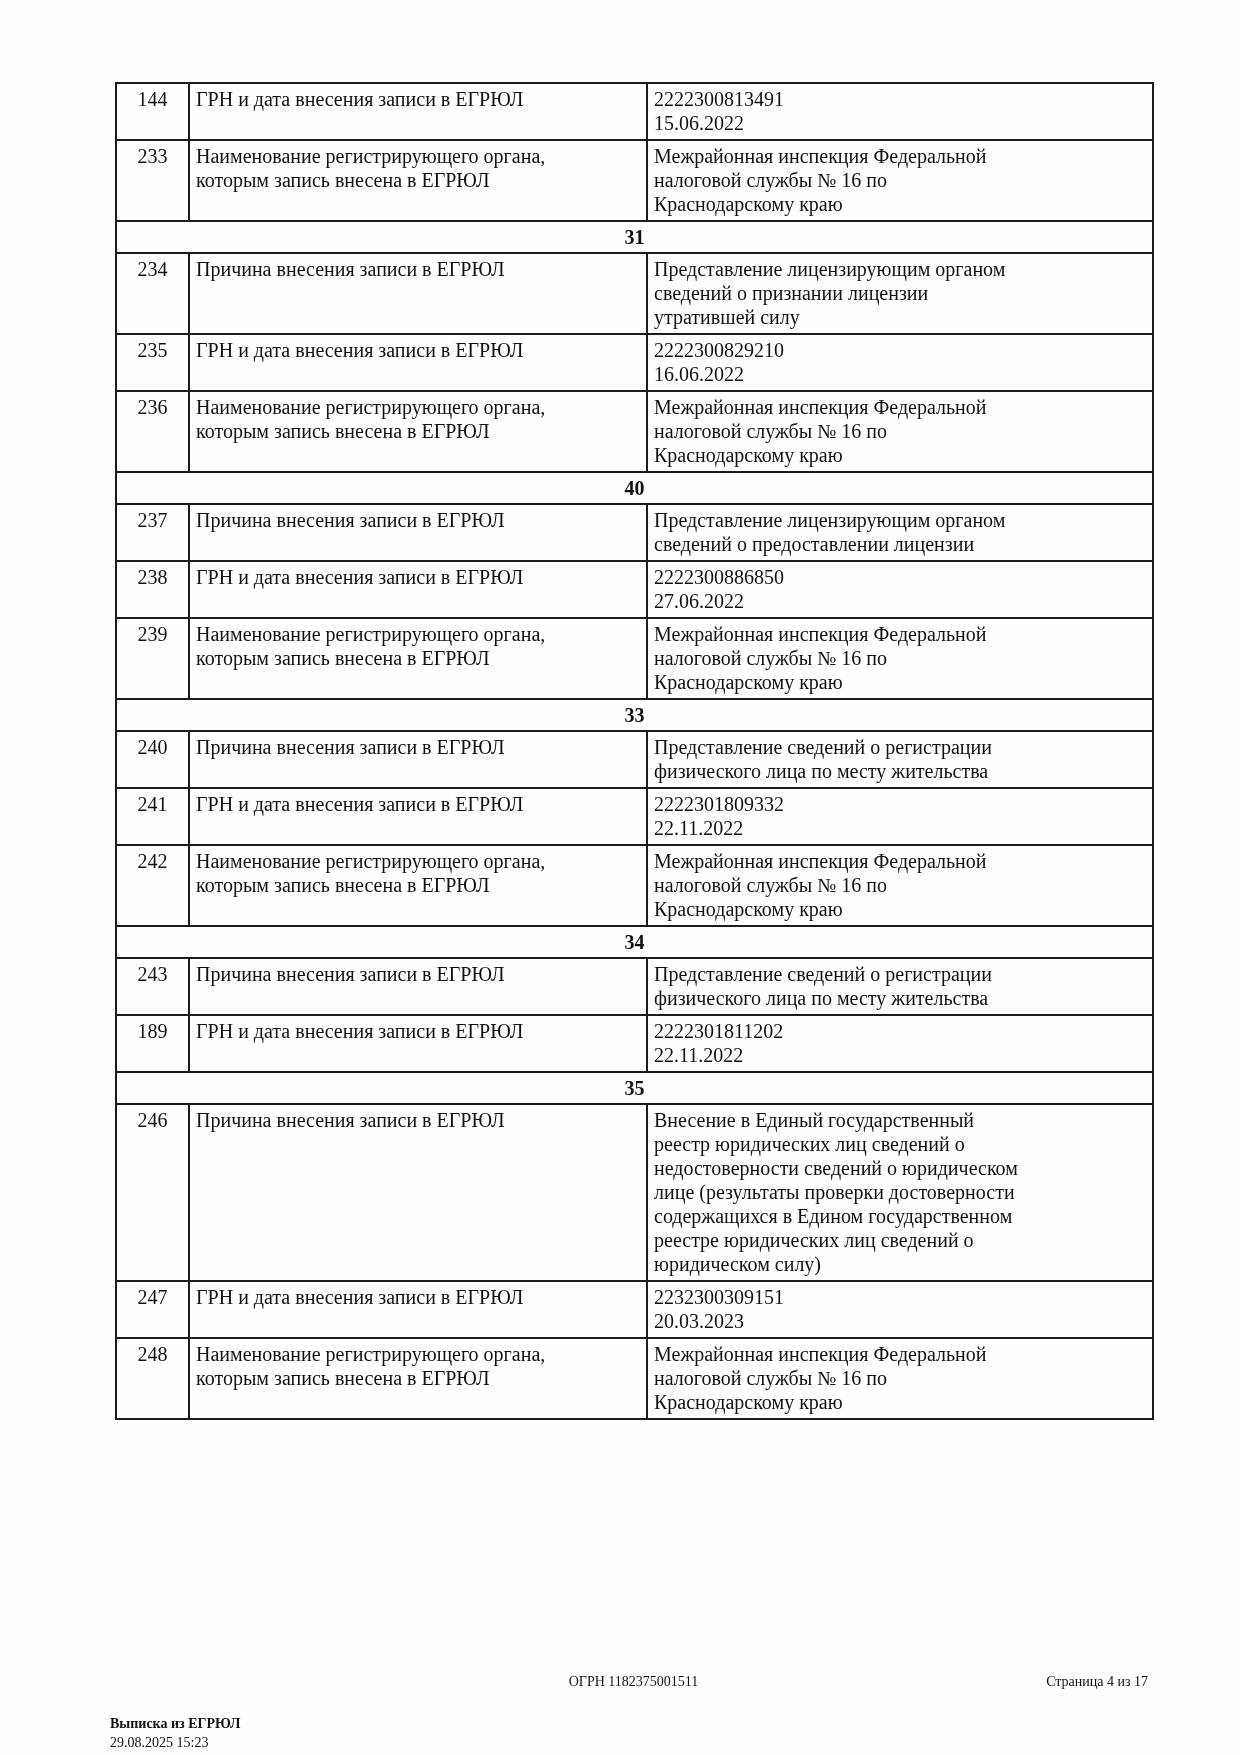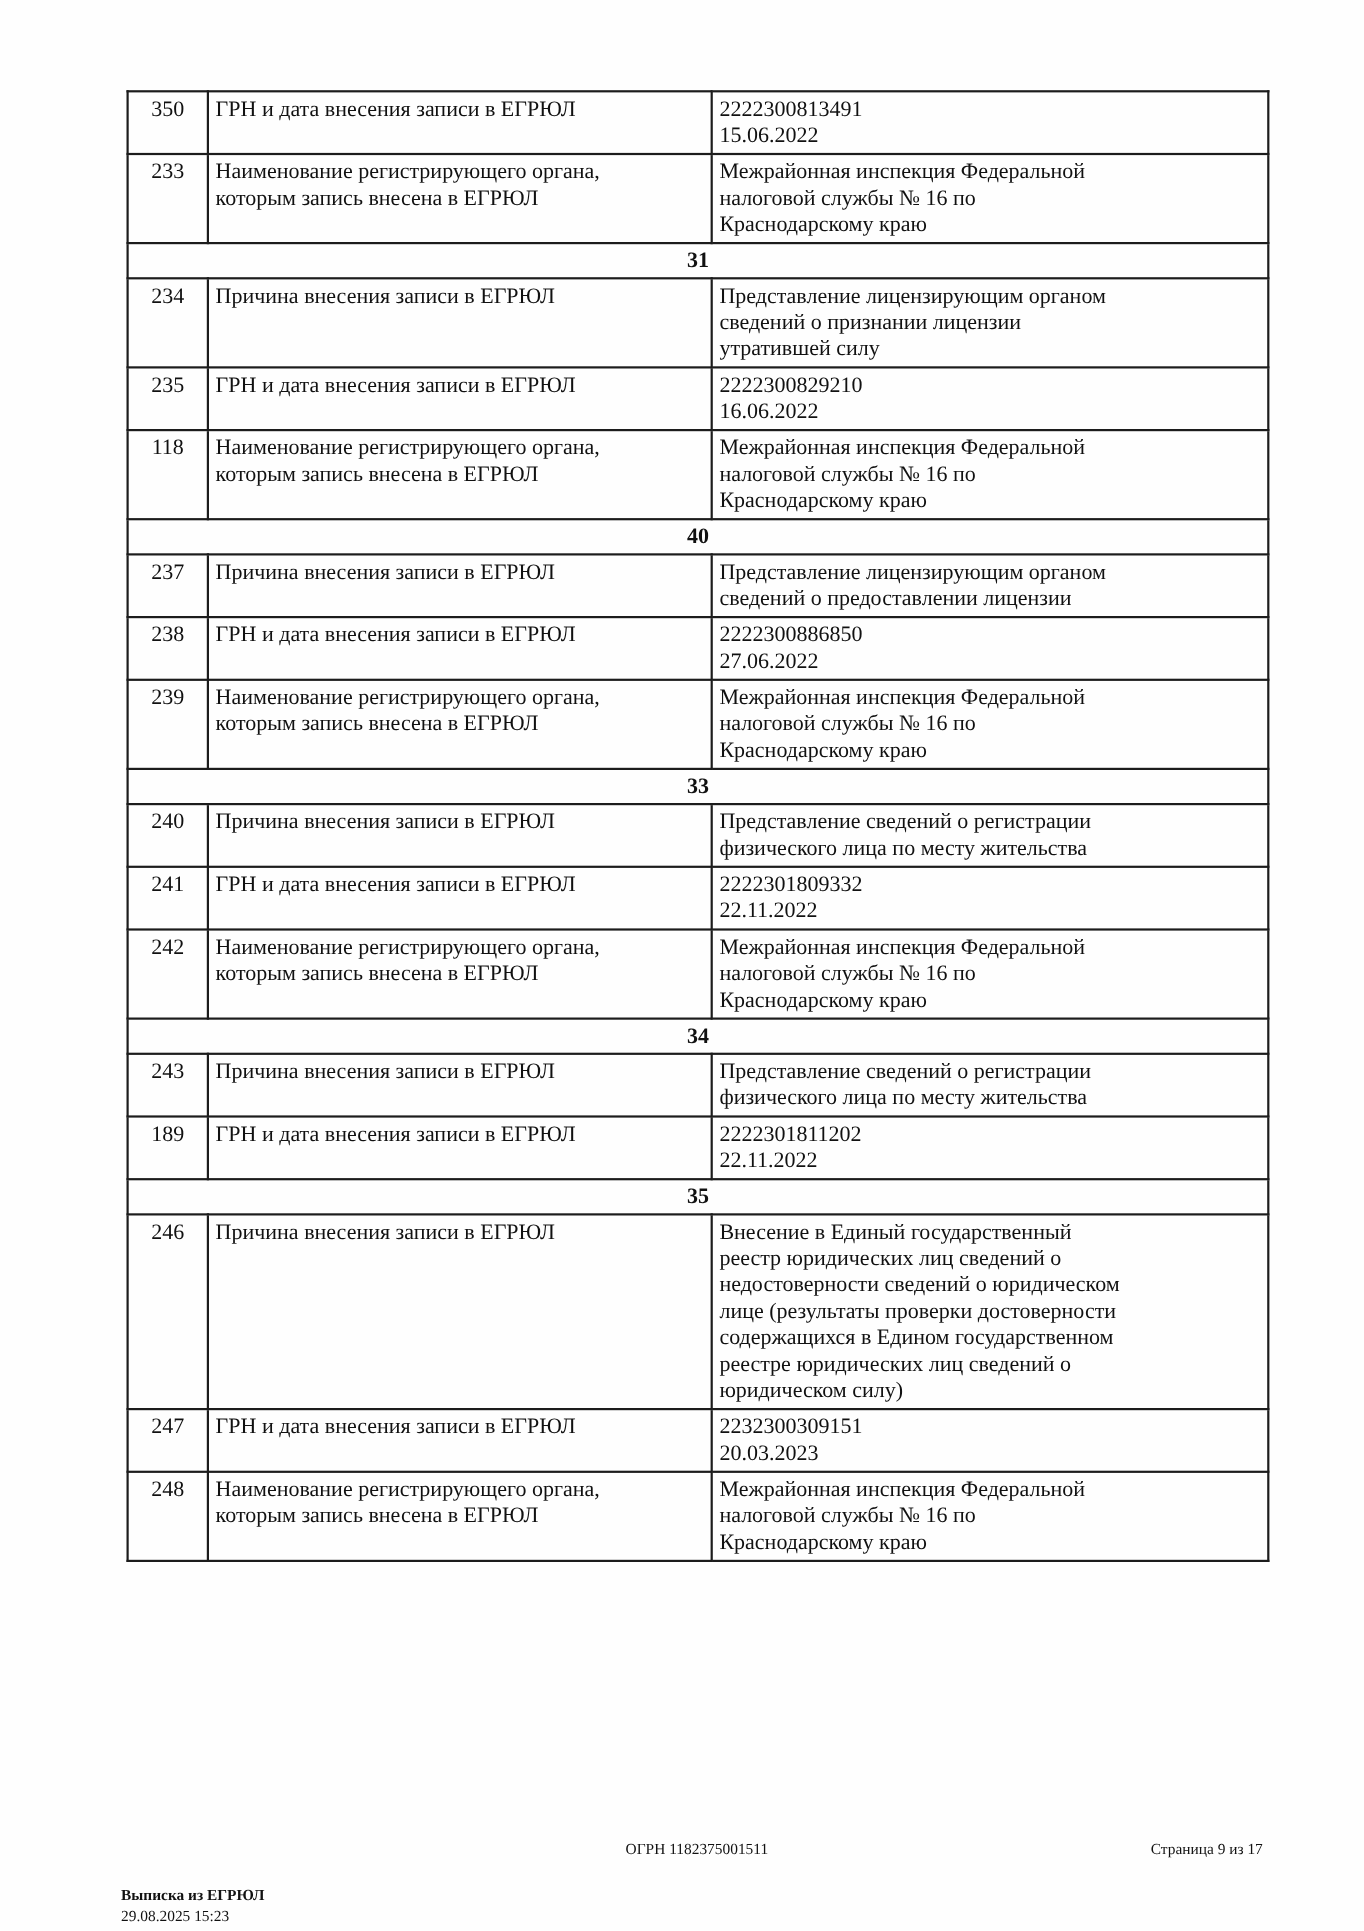--- a/index.html
+++ b/index.html
@@ -78,21 +78,21 @@
 <div class="page">
 
   <table class="egrul-table">
     <colgroup>
       <col style="width:73px">
       <col style="width:458px">
       <col style="width:506px">
     </colgroup>
     <tbody>
         <tr>
-          <td class="num-cell">350</td>
+          <td class="num-cell">144</td>
           <td>
             <div class="ln">ГРН и дата внесения записи в ЕГРЮЛ</div>
           </td>
           <td>
             <div class="ln">2222300813491</div>
             <div class="ln">15.06.2022</div>
           </td>
         </tr>
         <tr>
           <td class="num-cell">233</td>
@@ -124,21 +124,21 @@
           <td class="num-cell">235</td>
           <td>
             <div class="ln">ГРН и дата внесения записи в ЕГРЮЛ</div>
           </td>
           <td>
             <div class="ln">2222300829210</div>
             <div class="ln">16.06.2022</div>
           </td>
         </tr>
         <tr>
-          <td class="num-cell">118</td>
+          <td class="num-cell">236</td>
           <td>
             <div class="ln">Наименование регистрирующего органа,</div>
             <div class="ln">которым запись внесена в ЕГРЮЛ</div>
           </td>
           <td>
             <div class="ln">Межрайонная инспекция Федеральной</div>
             <div class="ln">налоговой службы № 16 по</div>
             <div class="ln">Краснодарскому краю</div>
           </td>
         </tr>
@@ -278,15 +278,15 @@
       </tbody>
   </table>
 
   <div class="footer-left">
     <div class="f-title">Выписка из ЕГРЮЛ</div>
     <div class="f-date">29.08.2025 15:23</div>
   </div>
 
   <div class="footer-center">ОГРН 1182375001511</div>
 
-  <div class="footer-right">Страница 9 из 17</div>
+  <div class="footer-right">Страница 4 из 17</div>
 
 </div>
 
 </body></html>

